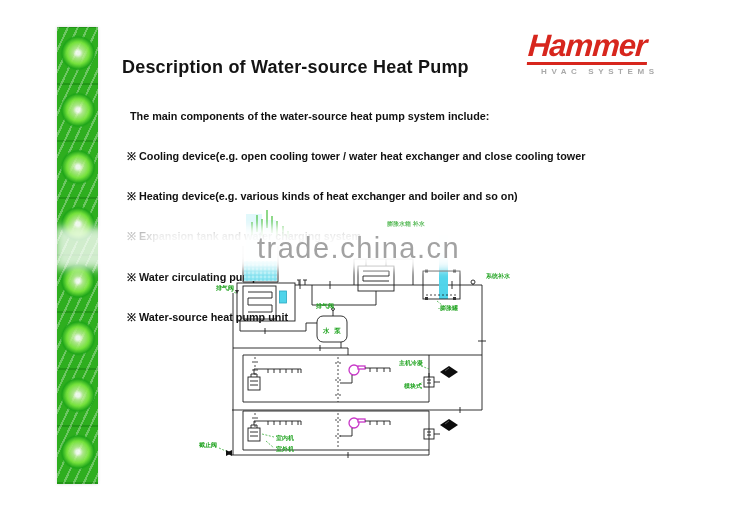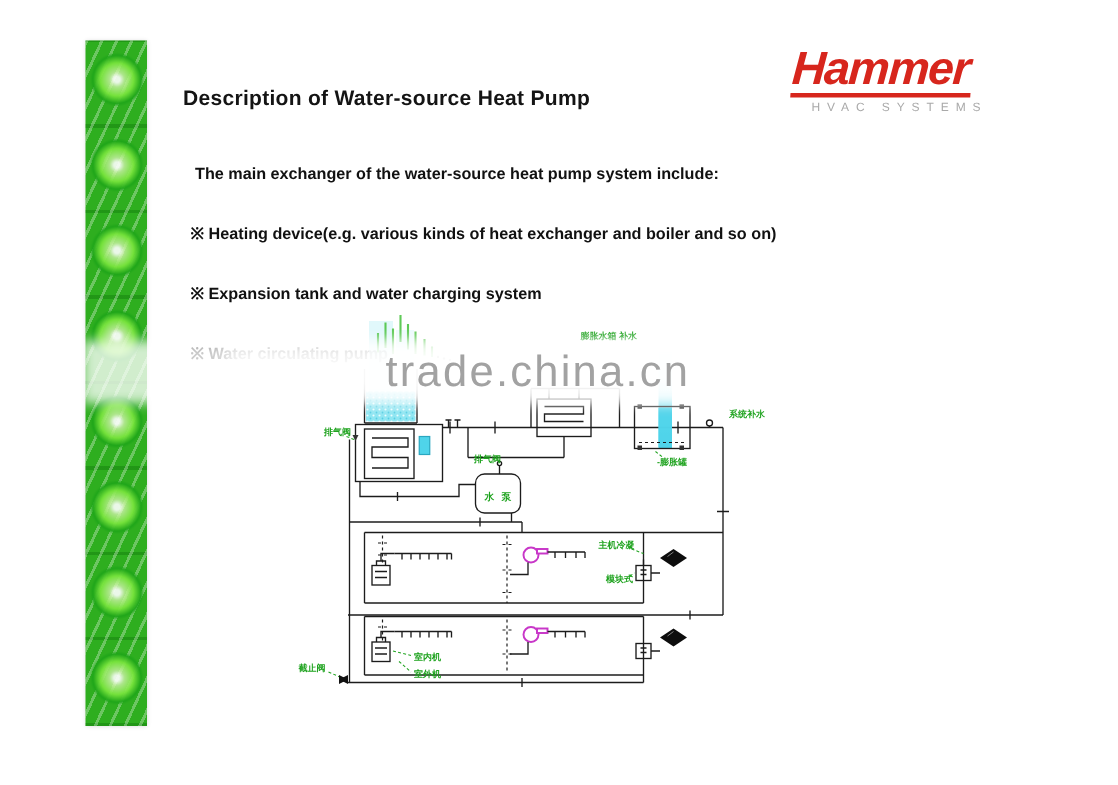--- a/index.html
+++ b/index.html
@@ -9,25 +9,25 @@
   .sidebar{position:absolute;left:57px;top:27px;width:41px;height:457px;
     background-color:#2eae1f;
     background-image:
       radial-gradient(circle at 21px 26px, rgba(255,255,255,.9) 2px, rgba(215,248,175,.75) 5px,
         rgba(120,228,60,.95) 11px, rgba(30,165,25,.95) 16px, rgba(20,140,20,0) 18px),
       repeating-linear-gradient(115deg, rgba(255,255,255,.30) 0 2px, rgba(255,255,255,0) 2px 9px),
       repeating-linear-gradient(0deg, rgba(0,90,0,.28) 0 2px, rgba(0,0,0,0) 2px 57px);
     background-size:41px 57px, auto, auto;
     box-shadow:0 0 3px rgba(0,0,0,.15);}
   
-  .title{position:absolute;left:122px;top:57px;font-size:14px;font-weight:700;color:#141414;letter-spacing:.2px;}
+  .title{position:absolute;left:122px;top:57px;font-size:18px;font-weight:700;color:#141414;letter-spacing:.2px;}
   .logo{position:absolute;top:31px;right:57px;width:160px;text-align:left;}
   .logo-name{display:inline-block;font-size:31px;line-height:30px;font-weight:700;font-style:italic;
     color:#d7261d;letter-spacing:-1px;border-bottom:3px solid #d7261d;padding:0 2px 1px 0;transform:skewX(-4deg);}
-  .logo-tag{margin-top:2px;font-size:8px;font-weight:400;color:#a9a9a9;letter-spacing:4.6px;white-space:nowrap;padding-left:13px;}
+  .logo-tag{margin-top:2px;font-size:8px;font-weight:700;color:#a9a9a9;letter-spacing:4.6px;white-space:nowrap;padding-left:13px;}
   
   .bullets{position:absolute;left:127px;top:83px;width:575px;font-size:10.8px;font-weight:700;
     color:#111;line-height:13.4px;white-space:pre-wrap;}
   
   .diagram{position:absolute;left:195px;top:195px;}
   .glabel{font-family:"Liberation Sans",sans-serif;font-size:6px;font-weight:700;fill:#1fa31f;}
   .glabel-lg{font-family:"Liberation Sans",sans-serif;font-size:6.5px;font-weight:700;fill:#1fa31f;letter-spacing:1.5px;}
   .pipe{stroke:#1c1c1c;stroke-width:.9;fill:none;}
   .pipe-dash{stroke:#1c1c1c;stroke-width:.8;fill:none;stroke-dasharray:2,2;}
   .leader{stroke:#1fa31f;stroke-width:.7;fill:none;stroke-dasharray:2,1.5;}
@@ -45,24 +45,26 @@
 
 <div class="sidebar"></div>
 
 <div class="title">Description of Water-source Heat Pump</div>
 <div class="logo">
   <div class="logo-name">Hammer</div>
   <div class="logo-tag">HVAC SYSTEMS</div>
 </div>
 
 <div class="bullets">
-  <div> The main exchanger of the water-source heat pump system include:</div>
+  <div> The main components of the water-source heat pump system include:</div>
+  <div>※ Cooling device(e.g. open cooling tower / water heat exchanger and close cooling tower</div>
   <div>※ Heating device(e.g. various kinds of heat exchanger and boiler and so on)</div>
   <div>※ Expansion tank and water charging system</div>
   <div>※ Water circulating pump</div>
+  <div>※ Water-source heat pump unit</div>
 </div>
 
 <svg class="diagram" width="340" height="278" viewBox="195 195 340 278" xmlns="http://www.w3.org/2000/svg">
   <defs>
     <pattern id="speck" width="4" height="4" patternUnits="userSpaceOnUse">
       <rect width="4" height="4" fill="#8fe6f2"></rect>
       <circle cx="1" cy="1" r="0.7" fill="#eafcfe"></circle>
       <circle cx="3" cy="3" r="0.6" fill="#56cfe4"></circle>
     </pattern>
     <linearGradient id="cyanfall" x1="0" y1="0" x2="0" y2="1">

